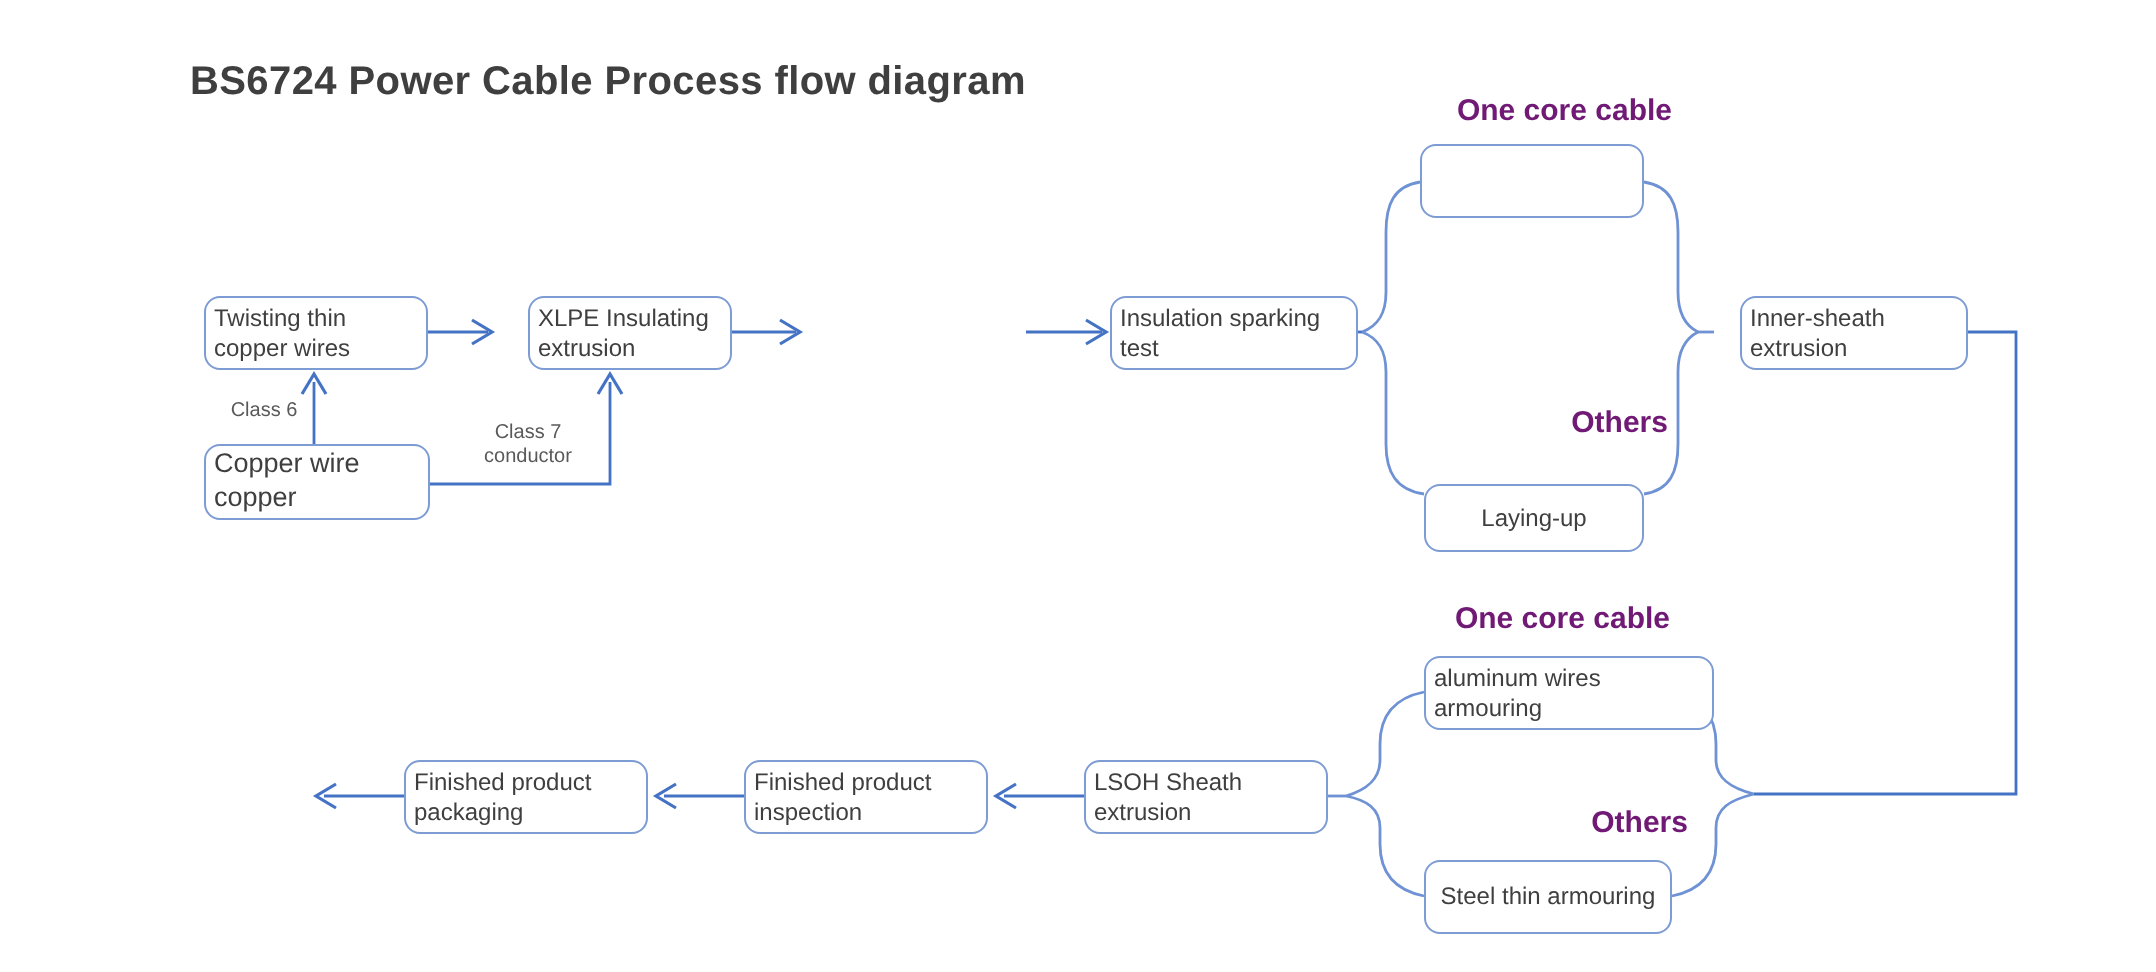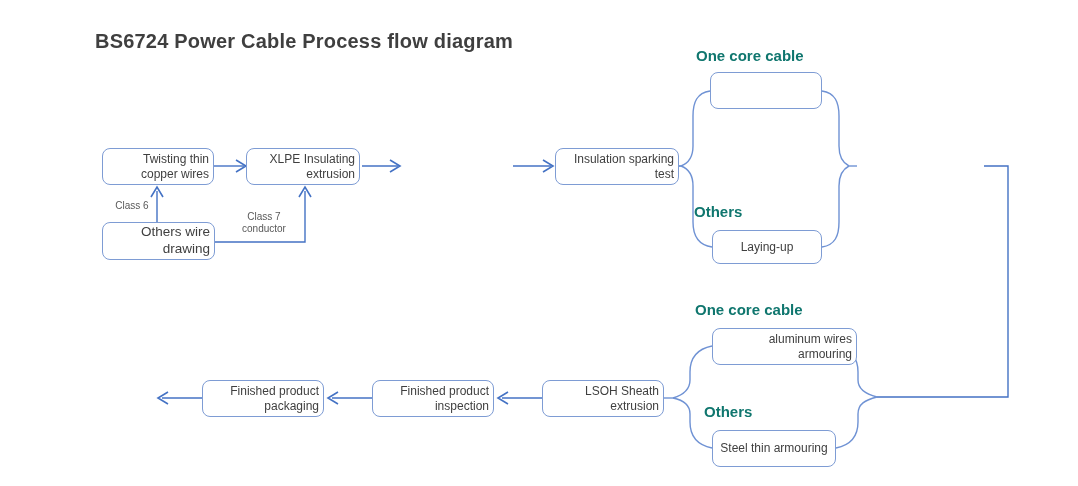--- a/index.html
+++ b/index.html
@@ -11,33 +11,33 @@
     overflow:hidden;
   }
   #title{
     position:absolute;left:95px;top:30px;
     font-size:20px;font-weight:bold;color:var(--text);
     letter-spacing:.2px;
   }
   .node{
     position:absolute;
     display:flex;align-items:center;justify-content:center;
-    text-align:right;
+    text-align:left;
     background:#fff;
     border:1.5px solid var(--border);
     border-radius:8px;
     font-size:12px;line-height:1.25;color:var(--text);
     box-sizing:border-box;
     padding:2px 4px;
   }
   .node.big{font-size:13.5px;}
   .branch-label{
     position:absolute;
-    font-size:15px;font-weight:bold;color:#0f766e;
-    text-align:left;
+    font-size:15px;font-weight:bold;color:#701a75;
+    text-align:right;
   }
   .edge-label{
     position:absolute;
     font-size:10px;color:var(--edgetext);
     text-align:center;line-height:1.15;
   }
   svg.overlay{position:absolute;left:0;top:0;}
   svg .thin{stroke:var(--connector);stroke-width:1.4;fill:none;}
   svg .brace{stroke:var(--brace);stroke-width:1.4;fill:none;}
   svg .chev{stroke:var(--connector);stroke-width:1.6;fill:none;}
@@ -91,39 +91,42 @@
     <g>
       <line x1="721" y1="90" x2="799" y2="90" style="stroke:var(--thick);stroke-width:5.5"></line>
       <polygon points="799,83 816,90 799,97" style="fill:var(--thick)"></polygon>
     </g>
   </svg>
 
   <div class="node" style="left:102px;top:148px;width:112px;height:37px">
     <span>Twisting thin copper wires</span>
   </div>
 
-  <div class="node" style="left:246px;top:148px;width:114px;height:37px">
+  <div class="node" style="left:264px;top:148px;width:102px;height:37px">
     <span>XLPE Insulating extrusion</span>
   </div>
 
 
   <div class="node" style="left:555px;top:148px;width:124px;height:37px">
     <span>Insulation sparking test</span>
   </div>
 
   <div class="node big" style="left:102px;top:222px;width:113px;height:38px">
-    <span>Others wire drawing</span>
+    <span>Copper wire copper</span>
   </div>
 
   <div class="node" style="left:710px;top:72px;width:112px;height:37px"></div>
 
-  <div class="node" style="left:712px;top:230px;width:110px;height:34px">
+  <div class="node" style="left:712px;top:242px;width:110px;height:34px">
     <span>Laying-up</span>
   </div>
 
+  <div class="node" style="left:870px;top:148px;width:114px;height:37px">
+    <span>Inner-sheath extrusion</span>
+  </div>
 
   <div class="node" style="left:712px;top:328px;width:145px;height:37px">
     <span>aluminum wires armouring</span>
   </div>
 
   <div class="node" style="left:712px;top:430px;width:124px;height:37px">
     <span>Steel thin armouring</span>
   </div>
 
   <div class="node" style="left:542px;top:380px;width:122px;height:37px">

